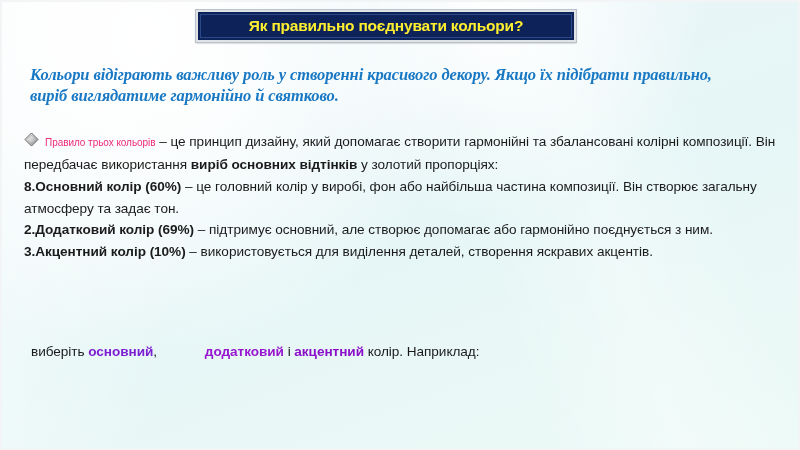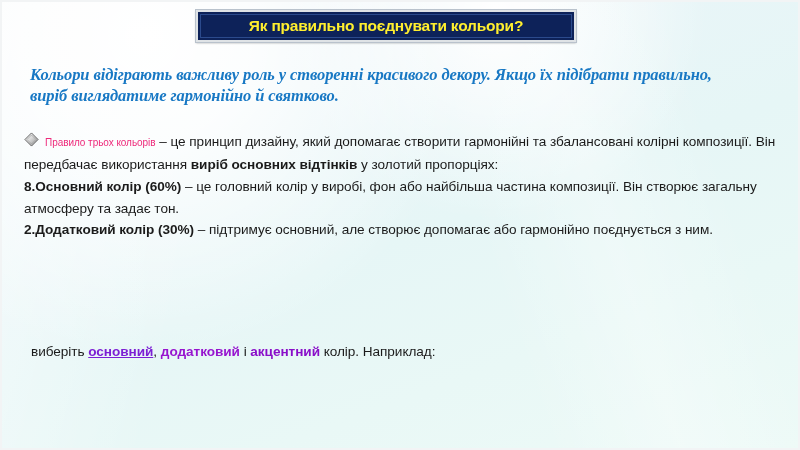--- a/index.html
+++ b/index.html
@@ -140,22 +140,22 @@
 
   .para { display: block; }
 
   .num-item {
     display: block;
   }
   .num-lead {
     font-weight: bold;
   }
 
-  .w-main   { color: #7c1fd4; font-weight: bold; text-decoration: underline; }
-  .w-second { color: #9715cf; font-weight: bold; }
+  .w-main   { color: #7c1fd4; font-weight: bold; }
+  .w-second { color: #9715cf; font-weight: bold; margin-left: 44px; }
   .w-accent { color: #8a0fc9; font-weight: bold; }
 
   .check-line { display: block; white-space: nowrap; }
   .check-mark {
     display: inline-block;
     margin-right: 5px;
     font-size: 14px;
     color: #141414;
     font-family: "DejaVu Sans", sans-serif;
   }
@@ -188,22 +188,23 @@
             </linearGradient>
           </defs>
           <polygon points="8,1 15,8 8,15 1,8" fill="url(#dg1)" stroke="#5d5d5d" stroke-width="1"></polygon>
           <polygon points="8,3.2 12.8,8 8,12.8 3.2,8" fill="none" stroke="#9a9a9a" stroke-width="0.7"></polygon>
         </svg>
       </span><span class="rule-title">Правило трьох кольорів</span><span class="dash"> – </span><span>це принцип дизайну, який допомагає створити гармонійні та збалансовані колірні композиції. Він передбачає використання </span><strong>виріб основних відтінків</strong><span> у золотий пропорціях:</span>
     </span>
 
     <span class="num-item"><span class="num-lead">8.Основний колір (60%)</span><span> – </span><span>це головний колір у виробі, фон або найбільша частина композиції. Він створює загальну атмосферу та задає тон.</span></span>
 
-    <span class="num-item"><span class="num-lead">2.Додатковий колір (30%)</span><span> – </span><span>підтримує основний, але створює допомагає або гармонійно поєднується з ним.</span></span>
-
+    <span class="num-item"><span class="num-lead">2.Додатковий колір (69%)</span><span> – </span><span>підтримує основний, але створює допомагає або гармонійно поєднується з ним.</span></span>
+
+    <span class="num-item"><span class="num-lead">3.Акцентний колір (10%)</span><span> – </span><span>використовується для виділення деталей, створення яскравих акцентів.</span></span>
 
   </div>
 
   <div id="example-block">
 
 
     <span class="para indent-1"><span> виберіть </span><span class="w-main">основний</span><span>, </span><span class="w-second">додатковий</span><span> і </span><span class="w-accent">акцентний</span><span> колір. Наприклад:</span></span>
 
 
 

